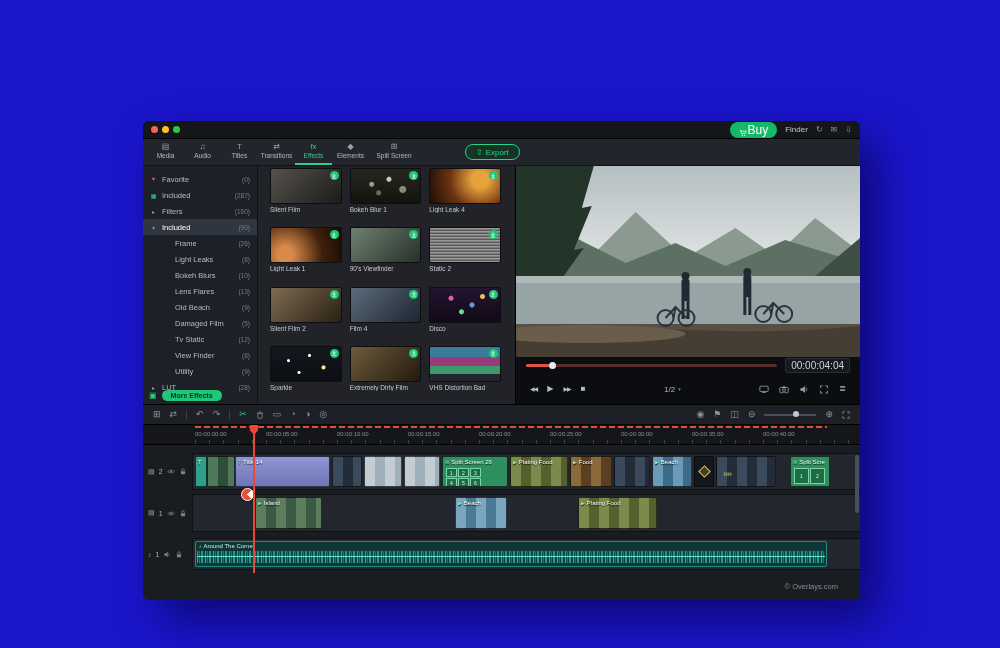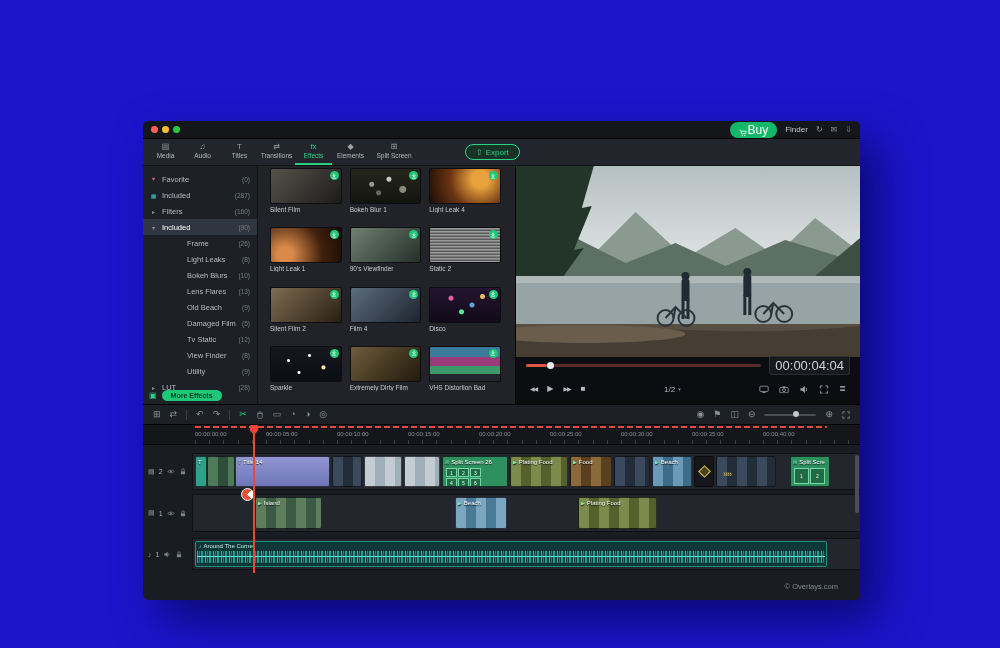--- a/index.html
+++ b/index.html
@@ -41,21 +41,21 @@
   .content{height:238px;flex:0 0 238px;display:flex;min-height:0}
 
   
   .sidebar{width:115px;flex:0 0 115px;background:#1d2026;border-right:1px solid #101215;position:relative;padding-top:5px}
   .side-item{height:16px;display:flex;align-items:center;padding:0 7px;gap:5px;font-size:7.5px;color:#b7bbc1;white-space:nowrap}
   .side-item .car{width:7px;font-size:6px;color:#8a8f96;text-align:center}
   .side-item .car.teal{color:#3bc8c0}
   .side-item .car.pink{color:#c75f6e}
   .side-item .cnt{margin-left:auto;color:#787d85;font-size:6.5px}
   .side-item.sel{background:#30363f;color:#fff}
-  .side-item.sub{padding-left:44px}
+  .side-item.sub{padding-left:32px}
   .side-bottom{position:absolute;left:0;right:0;bottom:1px;height:15px;display:flex;align-items:center;gap:5px;padding:0 6px}
   .fs-ic{color:#2bd286;font-size:8px}
   .more-btn{background:#1ec878;color:#073categories{}22;color:#06351d;font-size:7px;font-weight:bold;padding:2px 9px;border-radius:8px}
 
   
   .effects{flex:1;background:#212329;display:flex;flex-direction:column;min-width:0}
   .fx-head{height:24px;flex:0 0 24px;display:flex;align-items:center;justify-content:flex-end;gap:7px;padding:0 10px}
   .search{width:90px;height:13px;background:#141619;border:1px solid #32363d;border-radius:7px;display:flex;align-items:center;gap:4px;padding:0 6px;color:#8a8f96}
   .search input{background:transparent;border:none;outline:none;color:#9aa0a8;font-size:7.5px;width:100%;font-family:"Liberation Sans",sans-serif}
   .grid-ic{color:#8a8f96;font-size:9px}
@@ -79,21 +79,21 @@
   .t12{background:linear-gradient(180deg,#3a7a9a 0 30%,#9a3a7a 30% 55%,#3a9a6a 55% 80%,#23262c 80%)}
 
   
   .preview{width:345px;flex:0 0 345px;background:#0b0d10;display:flex;flex-direction:column;border-left:1px solid #000}
   .video{height:191px;flex:0 0 191px;background:#000;overflow:hidden}
   .video svg{width:100%;height:100%;display:block}
   .scrub{height:17px;flex:0 0 17px;display:flex;align-items:center;gap:8px;padding:0 10px}
   .scrub-track{flex:1;height:3px;background:#572c28;border-radius:2px;position:relative}
   .scrub-fill{width:9%;height:100%;background:#e05543;border-radius:2px}
   .scrub-knob{position:absolute;left:9%;top:-2px;width:7px;height:7px;border-radius:50%;background:#e8eaec}
-  .timecode{font-size:13px;color:#cfd3d8;background:#17191d;border:1px solid #2c3036;padding:1px 5px;border-radius:2px;white-space:nowrap}
+  .timecode{font-size:10px;color:#cfd3d8;background:#17191d;border:1px solid #2c3036;padding:1px 5px;border-radius:2px;white-space:nowrap}
   .pcontrols{flex:1;display:flex;align-items:center;padding:0 14px;color:#aeb3ba;gap:10px}
   .pc{font-size:8px;line-height:1;color:#b6bbc2}
   .pc.small{font-size:6px;letter-spacing:-1px}
   .sp{flex:1}
   .speed{display:flex;align-items:center;gap:3px;font-size:8px;color:#b6bbc2}
   .speed .car5{font-size:5px;color:#8a8f96}
   .pic{display:flex;align-items:center;color:#9aa0a8}
   .pic svg{width:10px;height:9px}
 
   

